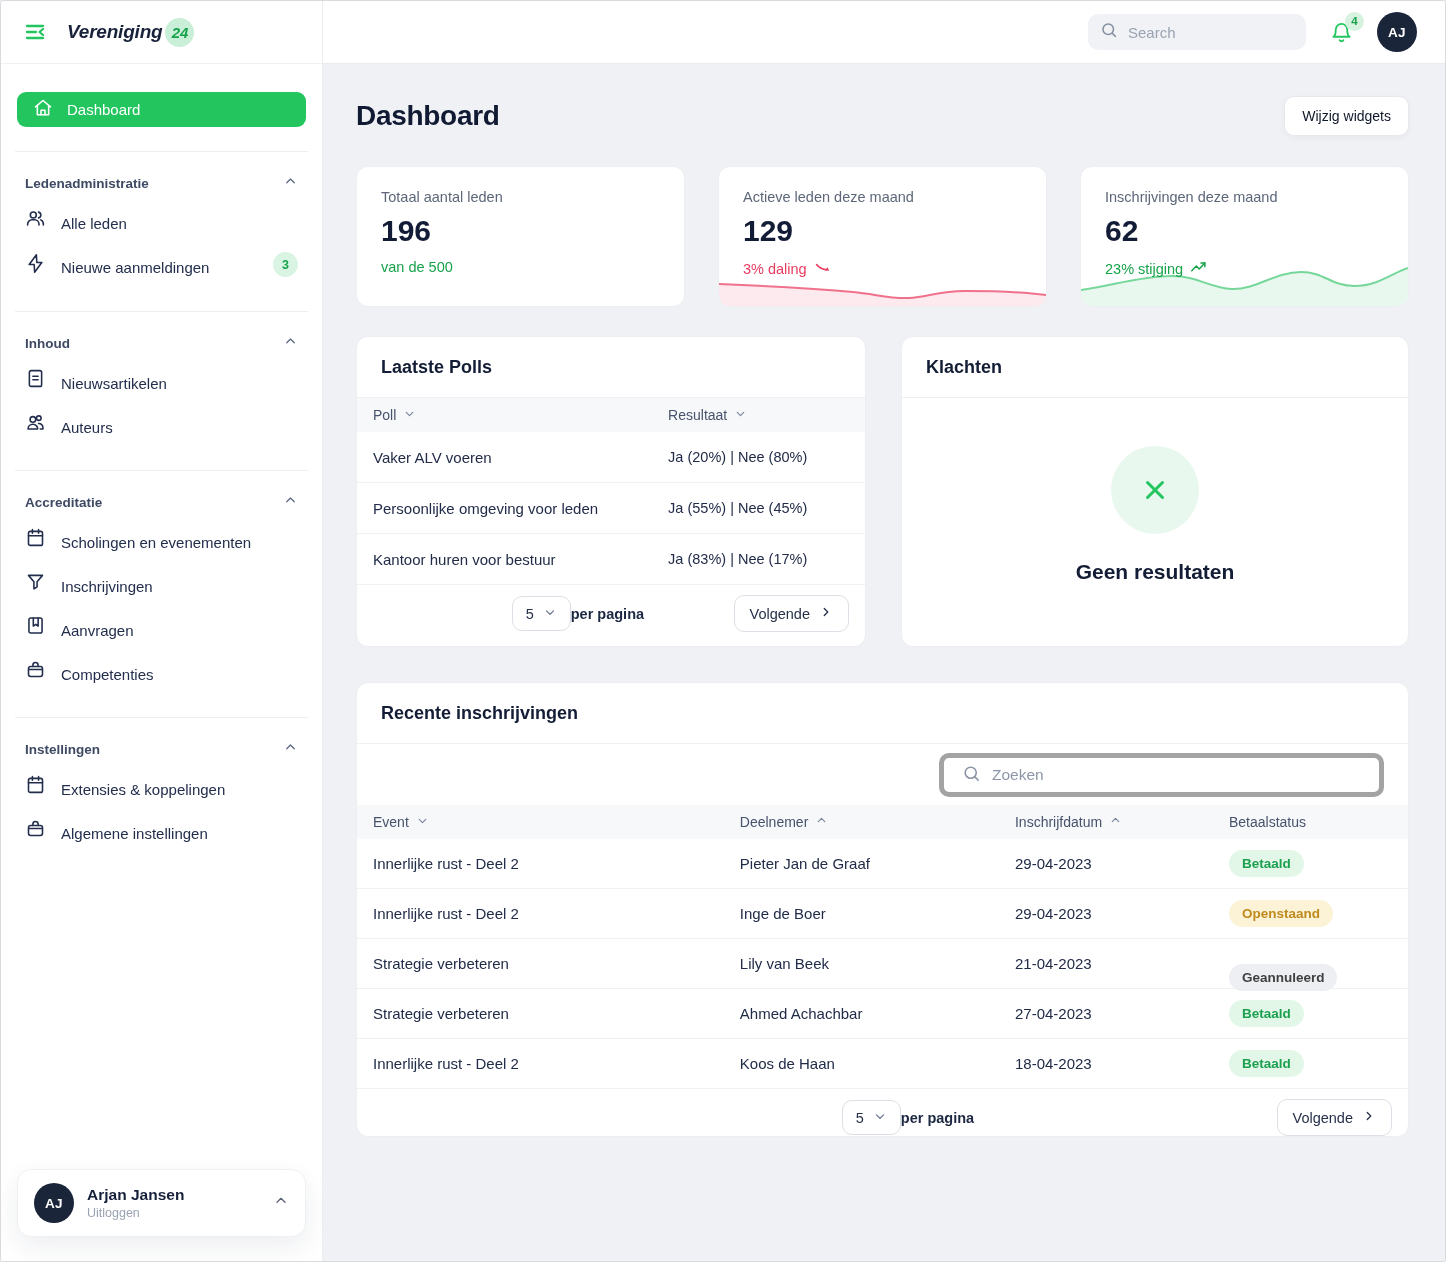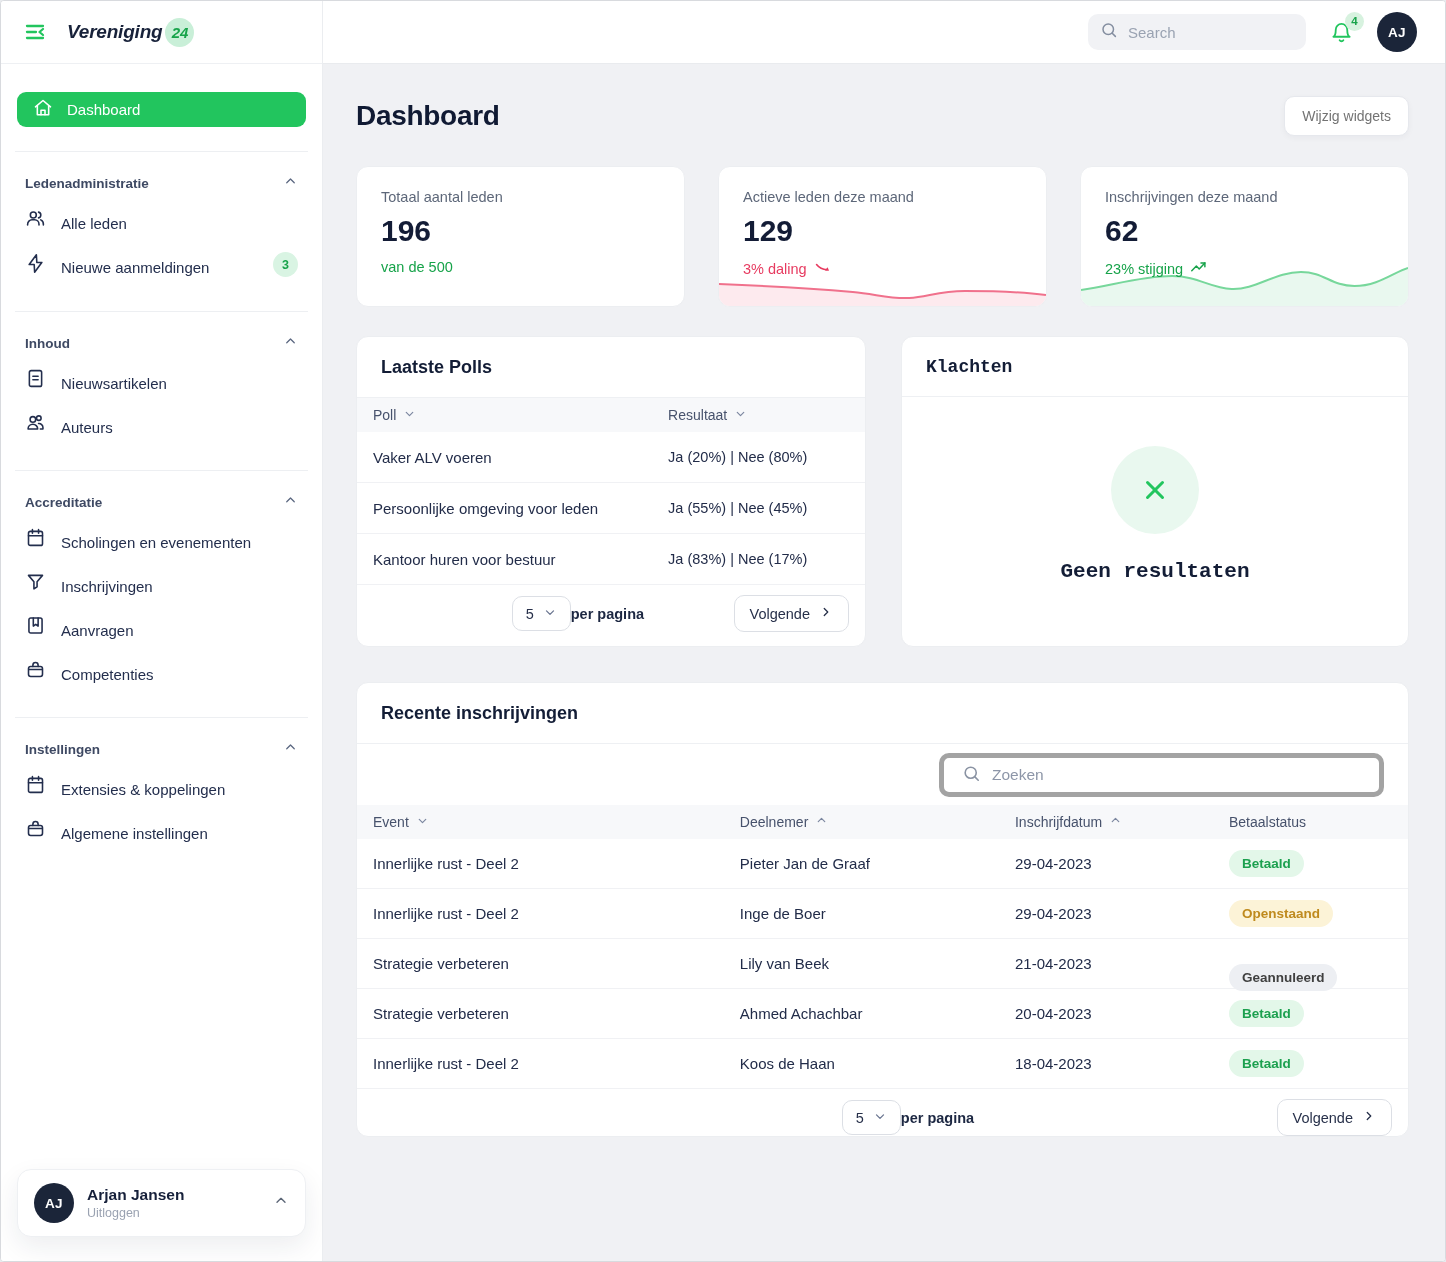--- a/index.html
+++ b/index.html
@@ -41,35 +41,35 @@
   .search-box input { border:none; outline:none; background:transparent; font-size:15px; color:#27304a; width:100%; font-family:inherit; }
   .search-box input::placeholder { color:#9aa3b2; }
   .bell-wrap { position:relative; cursor:pointer; display:flex; }
   .bell-wrap svg { stroke:#22c55e; }
   .bell-badge { position:absolute; top:-9px; right:-11px; width:19px; height:19px; border-radius:50%; background:#d7f2df; color:#18a34a; font-size:11.5px; font-weight:700; display:flex; align-items:center; justify-content:center; }
   .topbar .avatar { cursor:pointer; }
 
   .content { flex:1; padding:18px 36px 0 33px; overflow:hidden; }
   .page-head { display:flex; align-items:center; justify-content:space-between; margin:14px 0 30px; }
   .page-title { font-size:28px; font-weight:800; color:#101a33; letter-spacing:-.3px; }
-  .ghost-btn { background:#fff; border:1px solid #e6e8ed; border-radius:10px; padding:11px 17px; font-size:14px; color:#737373; font-family:inherit; cursor:pointer; box-shadow:0 2px 6px rgba(25,35,60,.04); }
+  .ghost-btn { background:#fff; border:1px solid #e6e8ed; border-radius:10px; padding:11px 17px; font-size:14px; color:#0f172a; font-family:inherit; cursor:pointer; box-shadow:0 2px 6px rgba(25,35,60,.04); }
 
   .stats-row { display:flex; gap:33px; margin-bottom:29px; }
   .stat-card { flex:1; height:141px; background:#fff; border:1px solid #eceef1; border-radius:12px; padding:22px 24px; position:relative; overflow:hidden; }
   .stat-label { font-size:14.5px; color:#5d6779; }
   .stat-value { font-size:30px; font-weight:700; color:#131c36; margin-top:9px; }
   .stat-sub { display:flex; align-items:center; gap:7px; margin-top:11px; font-size:14.5px; font-weight:500; position:relative; z-index:1; }
   .sub-green { color:#17a34a; }
   .sub-red { color:#e73b60; }
   .sparkline { position:absolute; left:0; right:0; bottom:0; width:100%; display:block; }
 
   .mid-row { display:flex; gap:35px; margin-bottom:35px; }
   .card { background:#fff; border:1px solid #eceef1; border-radius:12px; display:flex; flex-direction:column; overflow:hidden; }
   .polls-card { width:510px; flex:0 0 510px; }
-  .klachten-card { flex:1;font-family:Liberation Mono, monospace; }
+  .klachten-card { flex:1; }
   .card-header { padding:20px 24px 19px; font-size:18px; font-weight:700; color:#131d36; border-bottom:1px solid #eef0f3; }
 
   .thead { display:flex; align-items:center; background:#f7f8fa; padding:9px 16px; font-size:14px; color:#47526c; }
   .th { display:flex; align-items:center; gap:7px; cursor:pointer; }
   .th svg { stroke:#7c87a0; }
   .trow { display:flex; align-items:center; padding:0 16px; height:51px; border-bottom:1px solid #f0f1f4; font-size:15px; color:#222c49; }
   .pcol-poll { flex:0 0 62%; }
   .pcol-result { flex:1; font-size:14.5px; }
   .thead .pcol-result { font-size:14px; }
 
@@ -463,21 +463,21 @@
               <div class="rcol-participant">Lily van Beek</div>
               <div class="rcol-date">21-04-2023</div>
               <div class="rcol-status">
                 <span class="status-badge badge-cancelled">Geannuleerd</span>
               </div>
             </div>
 
             <div class="rrow">
               <div class="rcol-event">Strategie verbeteren</div>
               <div class="rcol-participant">Ahmed Achachbar</div>
-              <div class="rcol-date">20-04-2023</div>
+              <div class="rcol-date">27-04-2023</div>
               <div class="rcol-status">
                 <span class="status-badge badge-paid">Betaald</span>
               </div>
             </div>
 
             <div class="rrow">
               <div class="rcol-event">Innerlijke rust - Deel 2</div>
               <div class="rcol-participant">Koos de Haan</div>
               <div class="rcol-date">18-04-2023</div>
               <div class="rcol-status">

